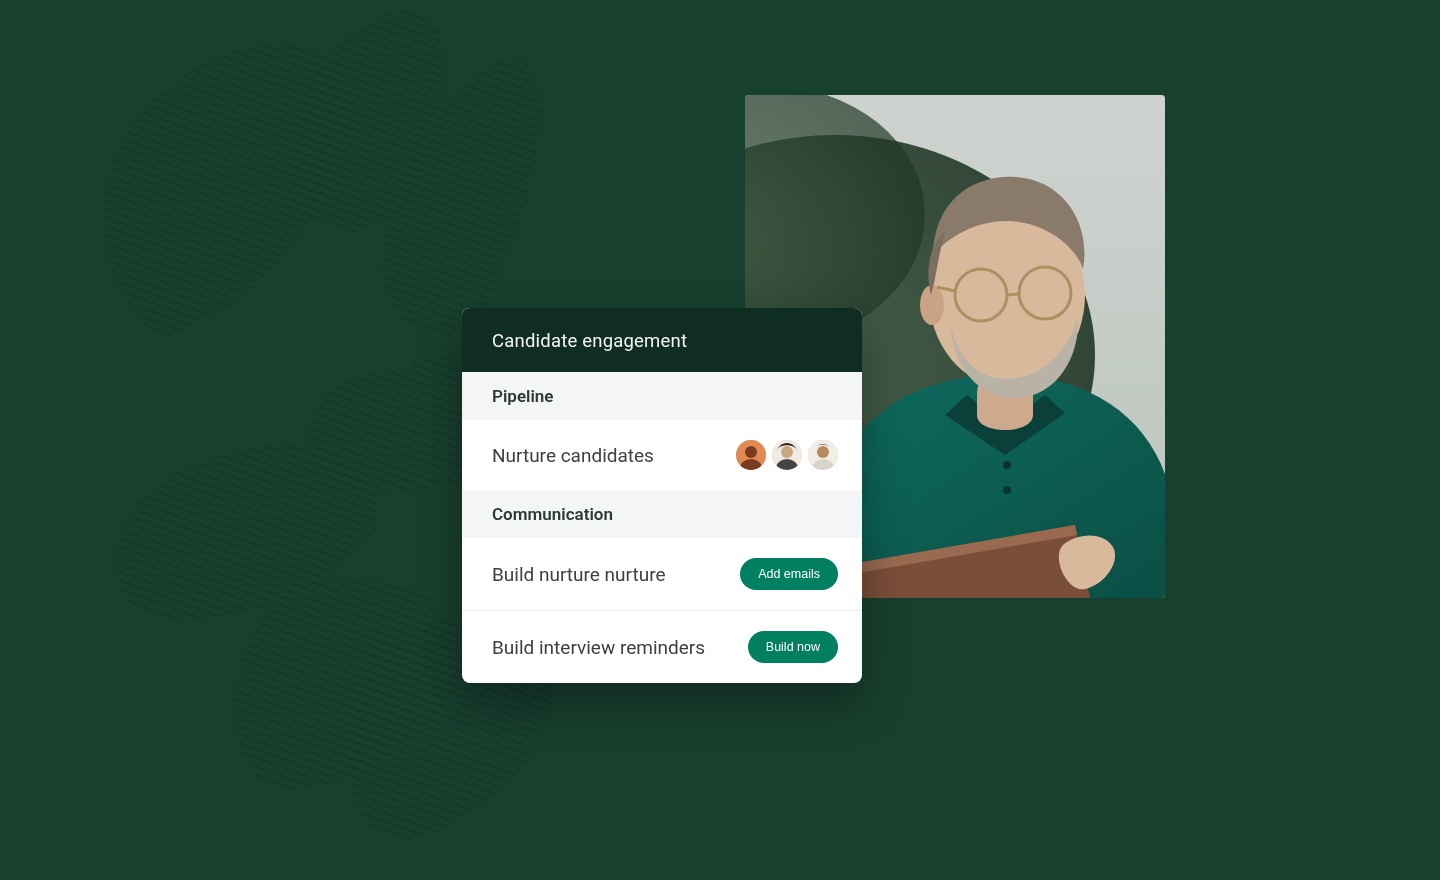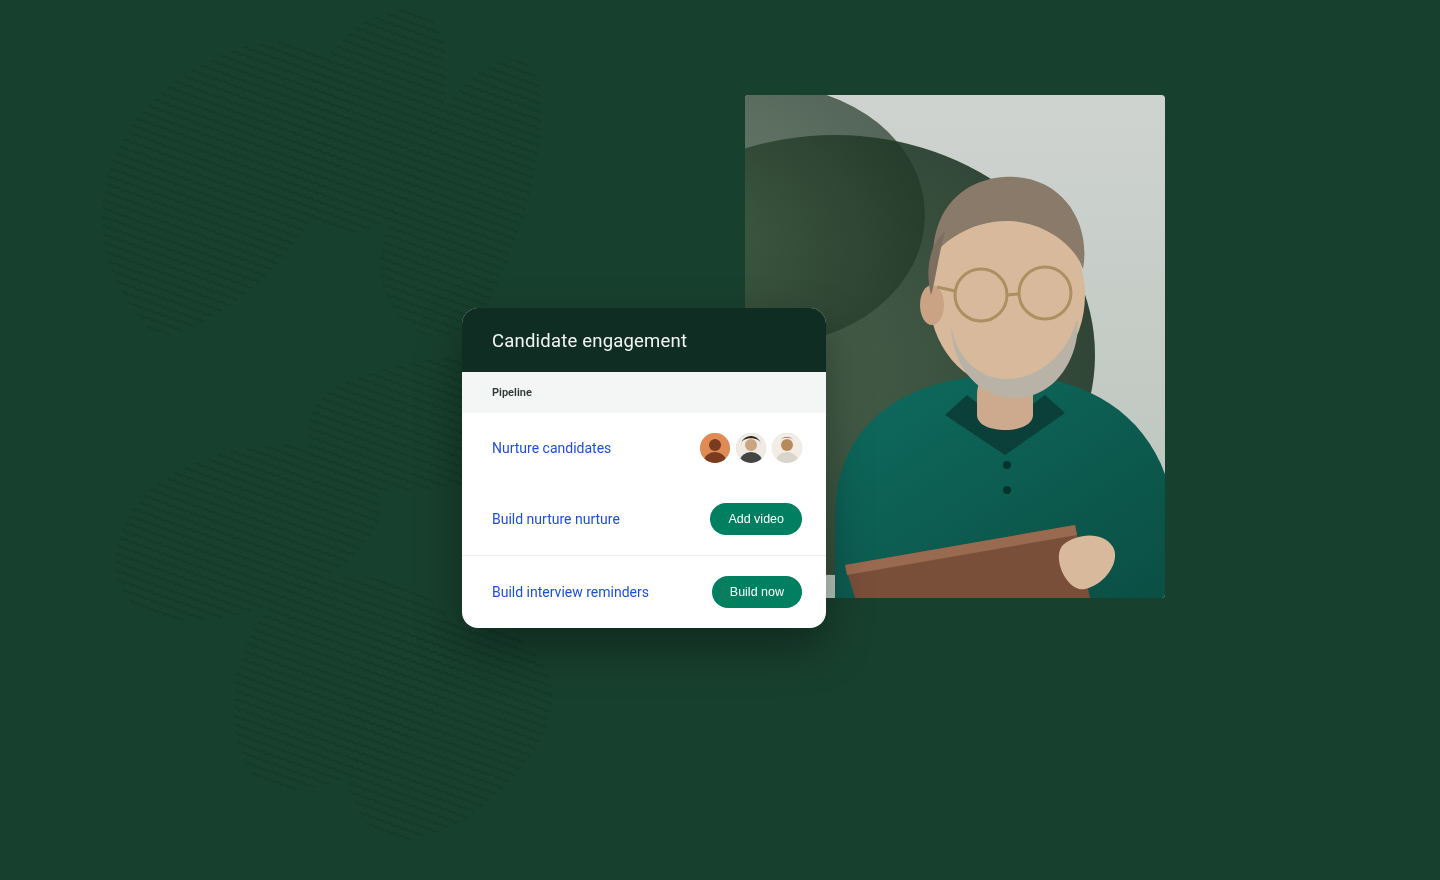--- a/index.html
+++ b/index.html
@@ -26,52 +26,52 @@
     overflow: hidden;
     background: #6c7d6f;
   }
   .photo svg { width: 100%; height: 100%; display: block; }
 
   
   .card {
     position: absolute;
     top: 308px;
     left: 462px;
-    width: 364px;
-    border-radius: 16px;
+    width: 400px;
+    border-radius: 8px;
     overflow: hidden;
     background: #ffffff;
     box-shadow: 0 20px 45px rgba(0,0,0,0.35);
   }
   .card-header {
     background: #0f2d22;
     color: #f4f6f5;
     padding: 22px 30px 20px;
     font-size: 18.5px;
     font-weight: 400;
     letter-spacing: 0.2px;
   }
   .section-header {
     background: #f4f6f5;
     color: #2b3a34;
-    font-size: 11px;
+    font-size: 17px;
     font-weight: 600;
     padding: 14px 30px;
   }
   .row {
     display: flex;
     align-items: center;
     justify-content: space-between;
     padding: 20px 24px 20px 30px;
     border-top: 1px solid #eceeed;
   }
   .row:first-of-type { border-top: none; }
   .row-label {
-    color: #1d4ed8;
-    font-size: 14px;
+    color: #404040;
+    font-size: 19px;
     font-weight: 400;
   }
   .avatars {
     display: flex;
     align-items: center;
     gap: 6px;
   }
   .avatar {
     width: 30px; height: 30px;
     border-radius: 50%;
@@ -200,23 +200,24 @@
               <rect width="30" height="30" fill="#f3ede6"></rect>
               <circle cx="15" cy="12" r="6" fill="#b9895e"></circle>
               <ellipse cx="15" cy="28" rx="11" ry="9" fill="#d9d4cc"></ellipse>
               <path d="M8 9 C8 3 22 3 22 9 C22 6 18 4 15 4 C12 4 8 6 8 9 Z" fill="#2e2822"></path>
             </svg>
         </span>
       </div>
     </div>
   </div>
 
+  <div class="section-header">Communication</div>
   <div class="section-body">
     <div class="row">
       <span class="row-label">Build nurture nurture</span>
-      <button class="pill-btn">Add video</button>
+      <button class="pill-btn">Add emails</button>
     </div>
     <div class="row">
       <span class="row-label">Build interview reminders</span>
       <button class="pill-btn">Build now</button>
     </div>
   </div>
 </div>
 
 </body></html>

